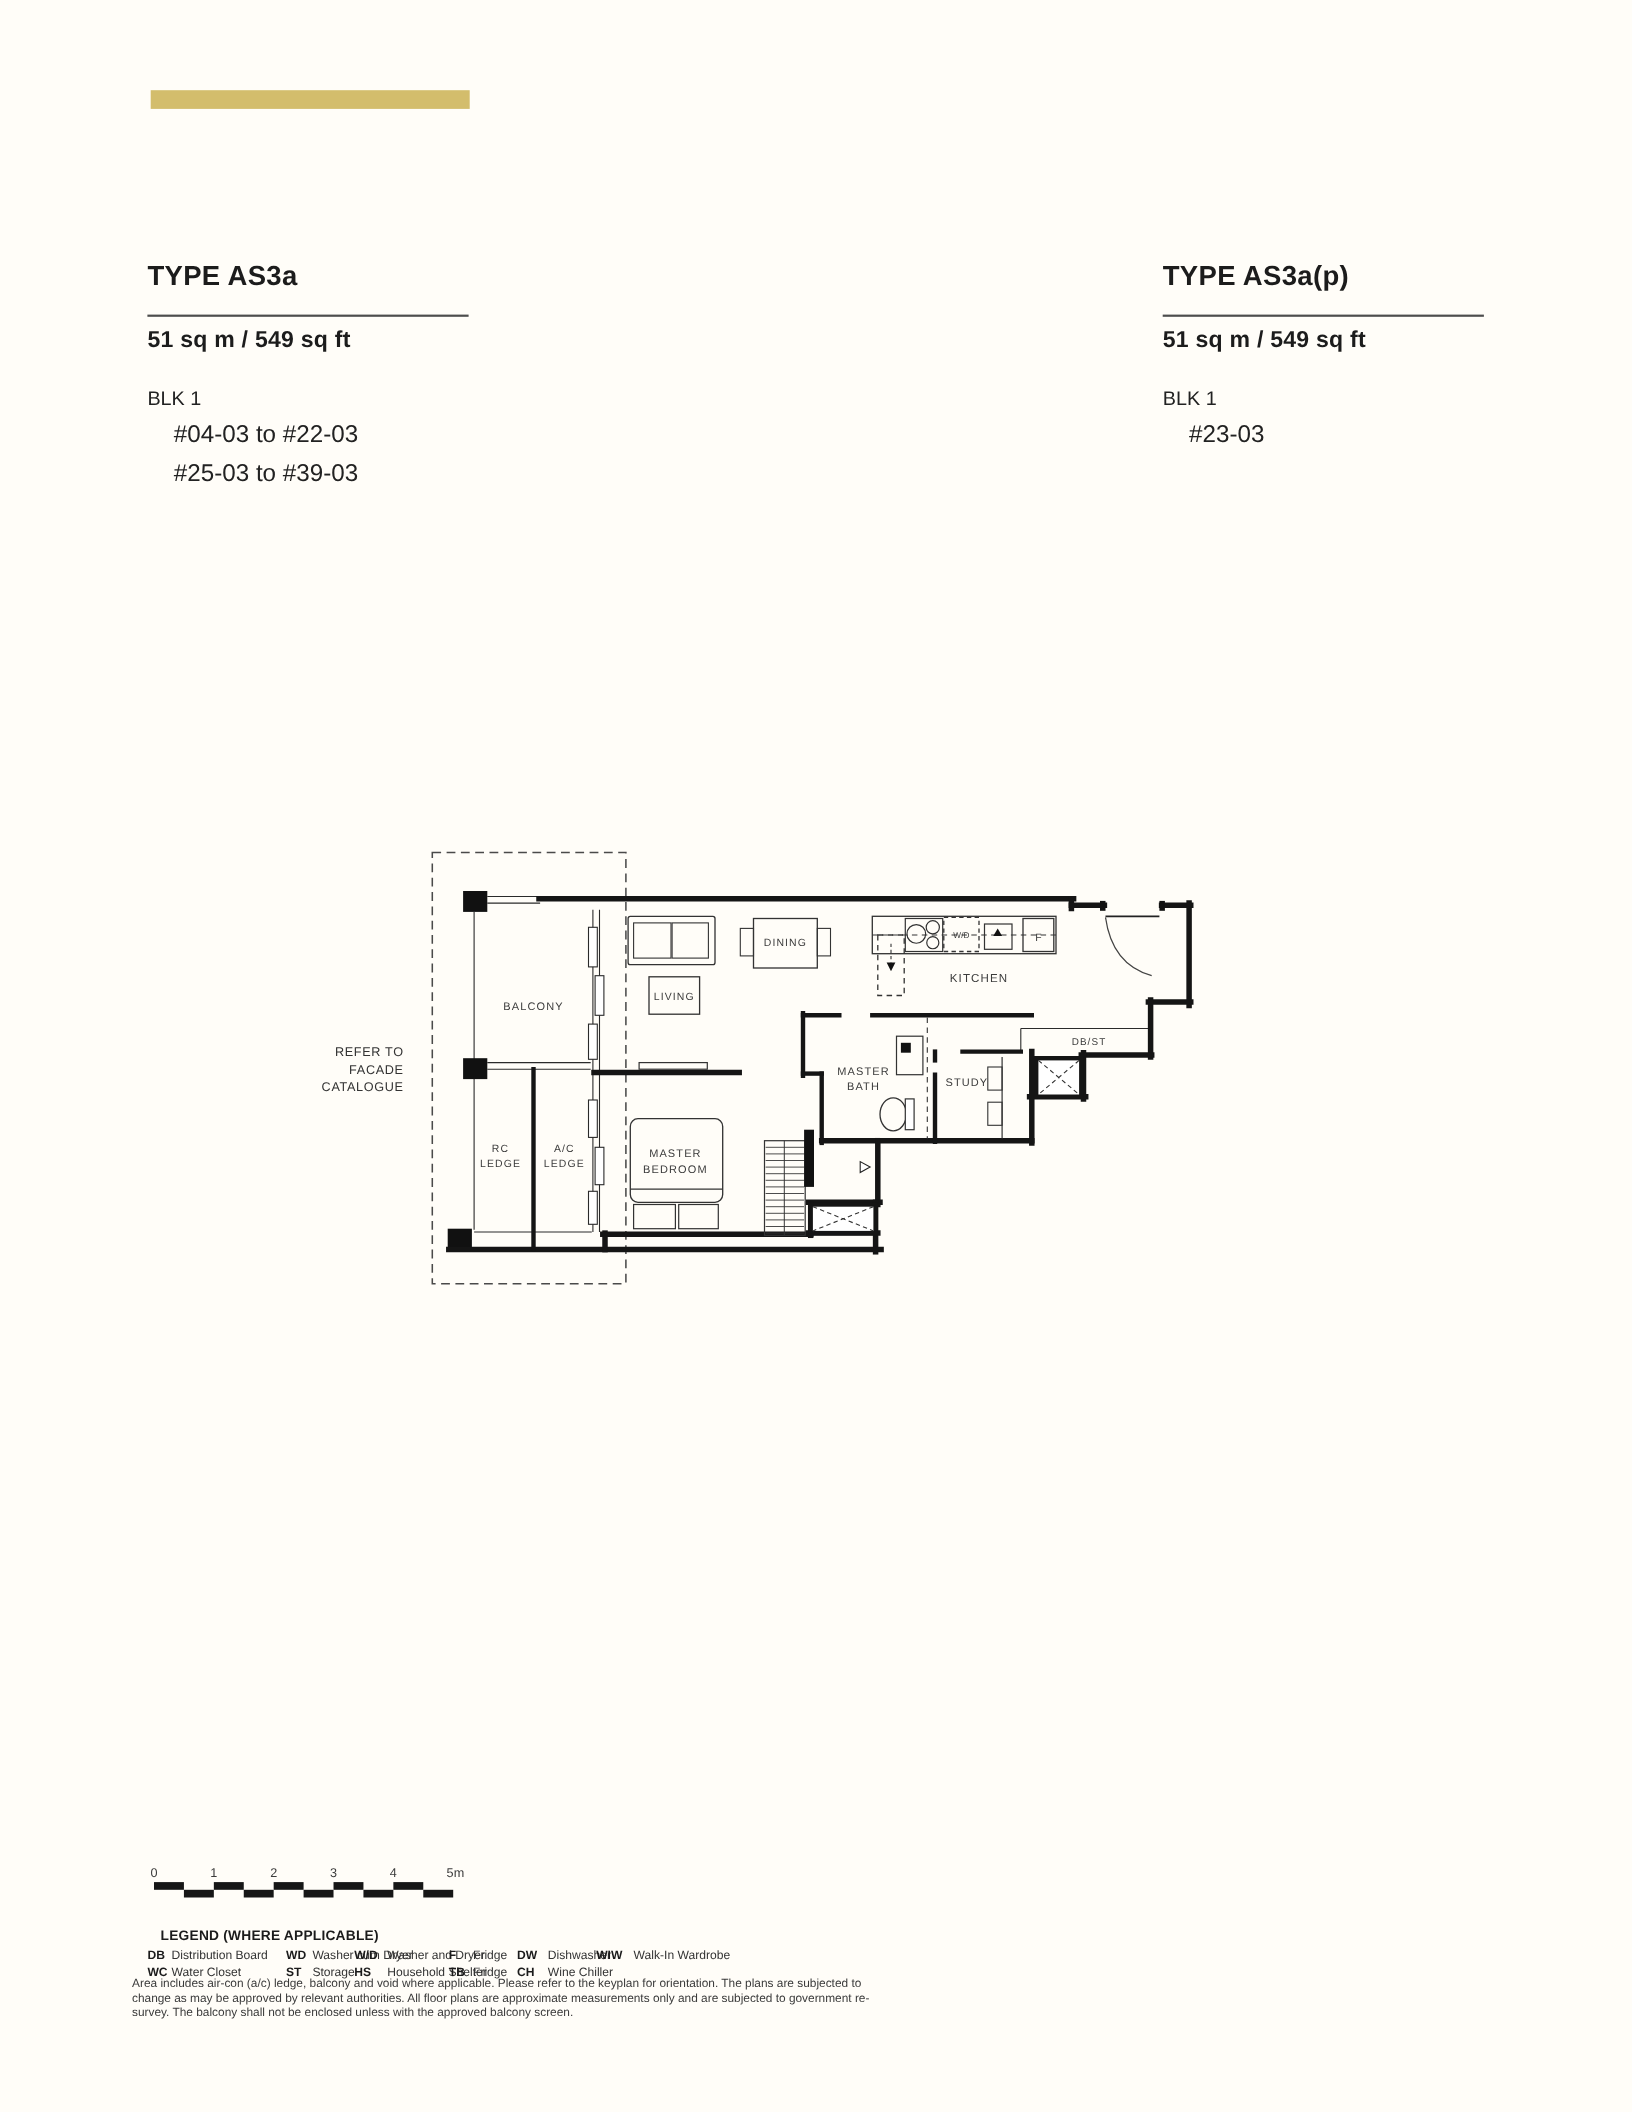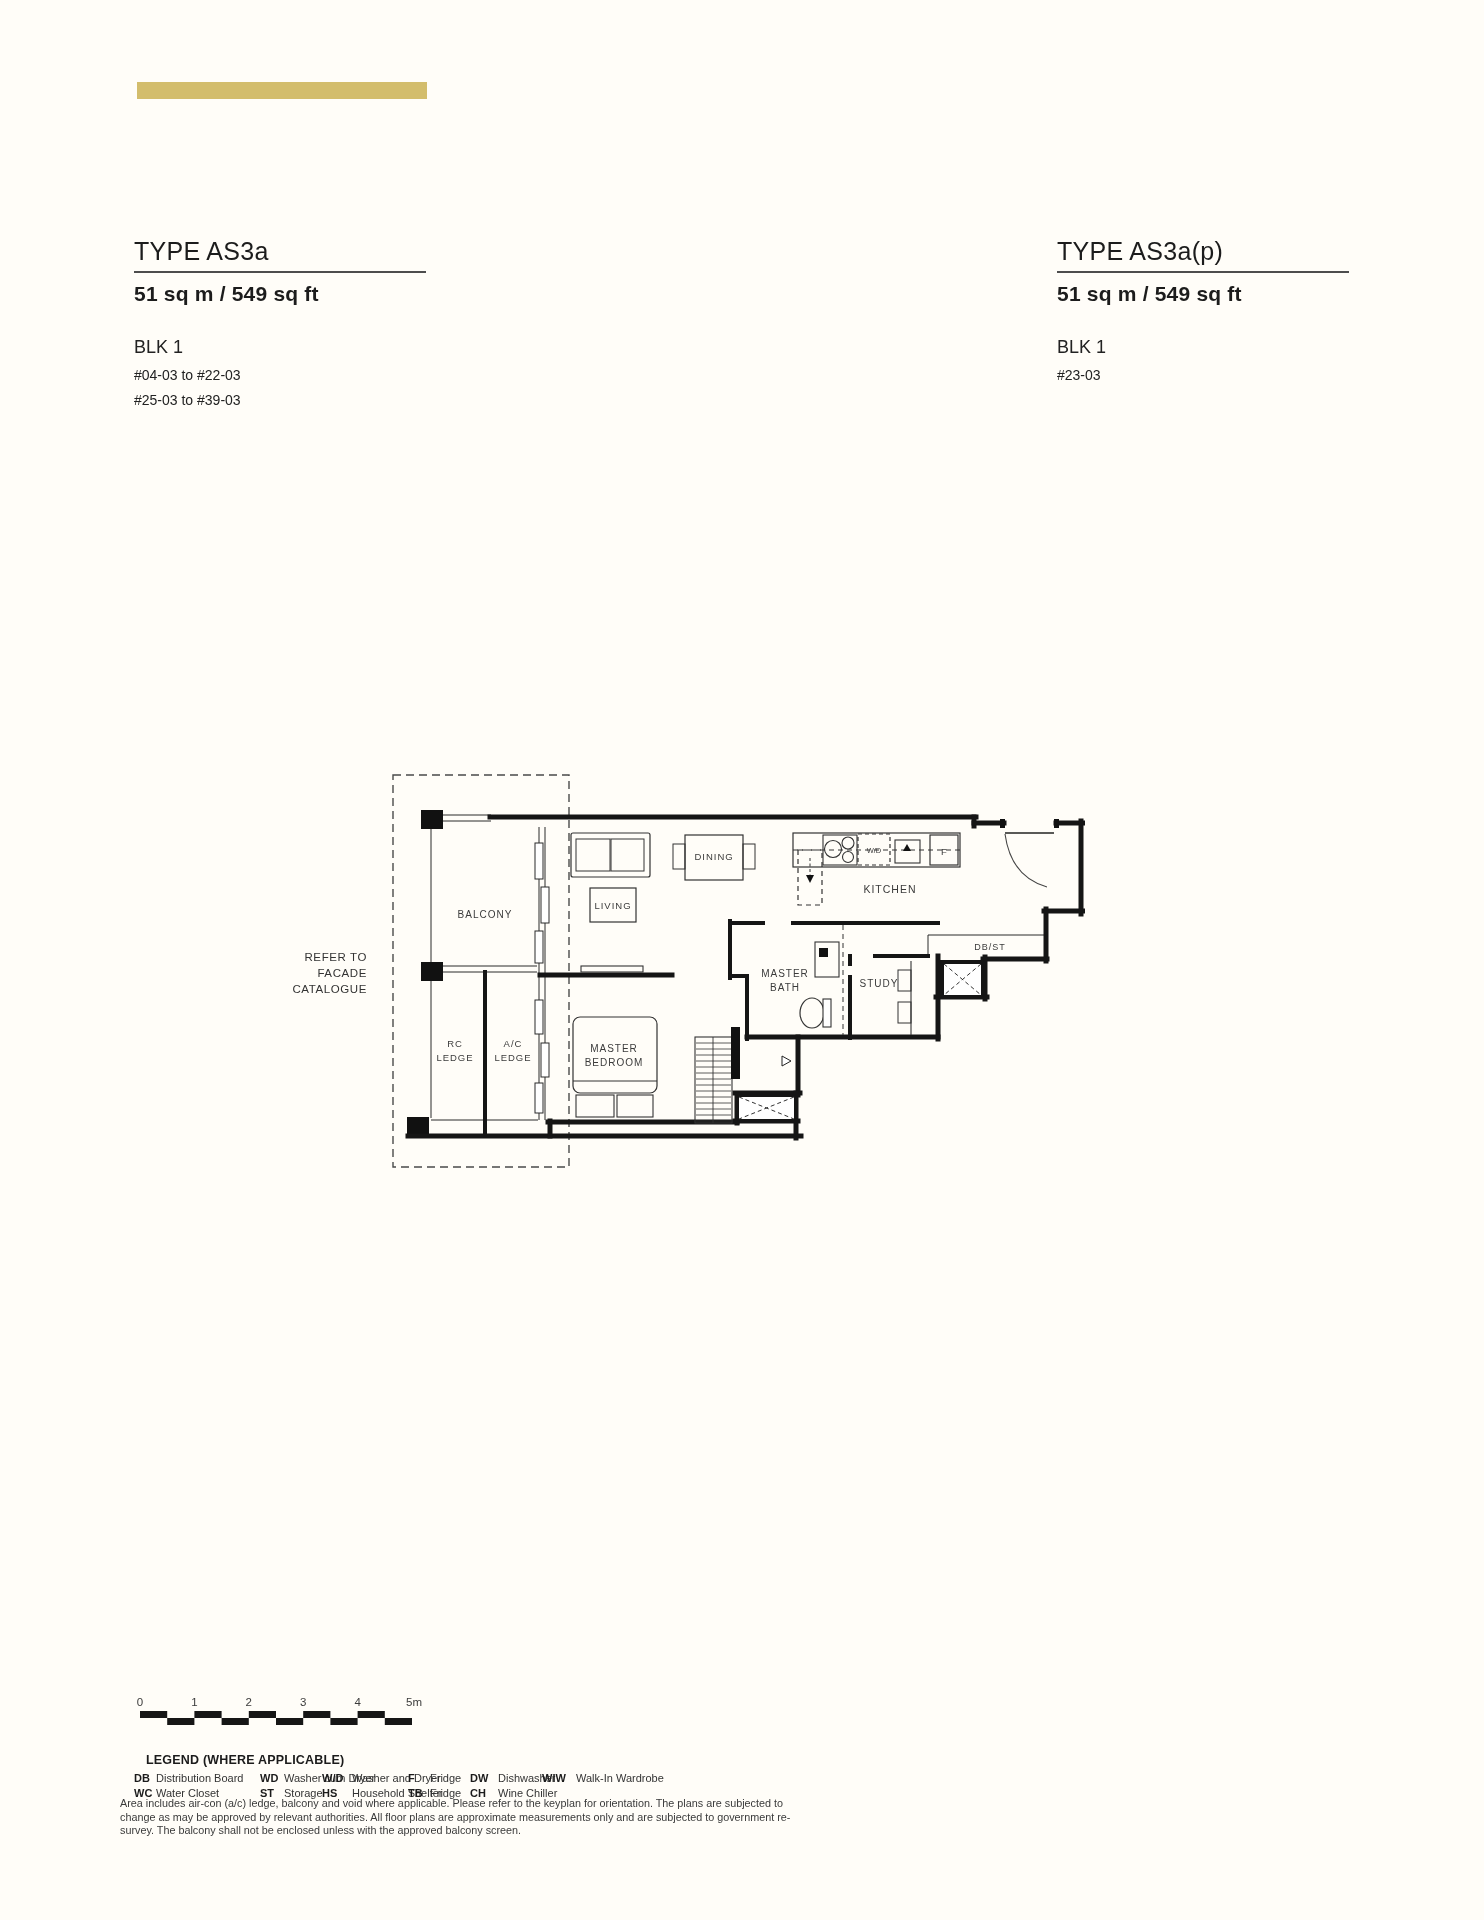--- a/index.html
+++ b/index.html
@@ -8,24 +8,24 @@
     background:#fffdf8;overflow:hidden;
     font-family:"Liberation Sans",sans-serif;color:#1c1c1c;
   }
   .accent-bar{position:absolute;left:137px;top:82px;width:290px;height:17px;background:var(--accent,#d3bd6c);}
   .main-title{
     position:absolute;left:132px;top:99px;
     font-family:"Liberation Serif","DejaVu Serif",serif;
     font-size:44px;line-height:48px;letter-spacing:3px;color:#1b1b1b;font-weight:400;
   }
   .type-block{position:absolute;top:237px;width:292px;}
-  .type-block .tname{font-size:25px;font-weight:normal;letter-spacing:.3px;padding-bottom:5px;border-bottom:2px solid #4d4d4d;}
+  .type-block .tname{font-size:25px;font-weight:bold;letter-spacing:.3px;padding-bottom:20px;border-bottom:2px solid #4d4d4d;}
   .type-block .tarea{font-size:21px;font-weight:bold;margin-top:9px;letter-spacing:.2px;}
   .type-block .tblock{font-size:18px;margin-top:31px;color:#222;}
-  .type-block .tunit{font-size:14px;margin-top:9px;color:#222;}
+  .type-block .tunit{font-size:22px;margin-top:9px;color:#222;margin-left:24px;}
   .type-left{left:134px;}
   .type-right{left:1057px;}
   .facade-note{
     position:absolute;left:243px;top:949px;width:124px;text-align:right;
     font-size:11.5px;line-height:16px;letter-spacing:.6px;color:#333;
   }
   .plan-svg{position:absolute;left:385px;top:765px;}
   .scalebar-svg{position:absolute;left:132px;top:1692px;}
   .legend-title{position:absolute;left:134px;top:1753px;font-size:12.5px;font-weight:bold;letter-spacing:.2px;color:#1b1b1b;padding-left:12px;}
   .legend-col{position:absolute;top:1771px;font-size:11px;line-height:15px;color:#333;white-space:nowrap;}

